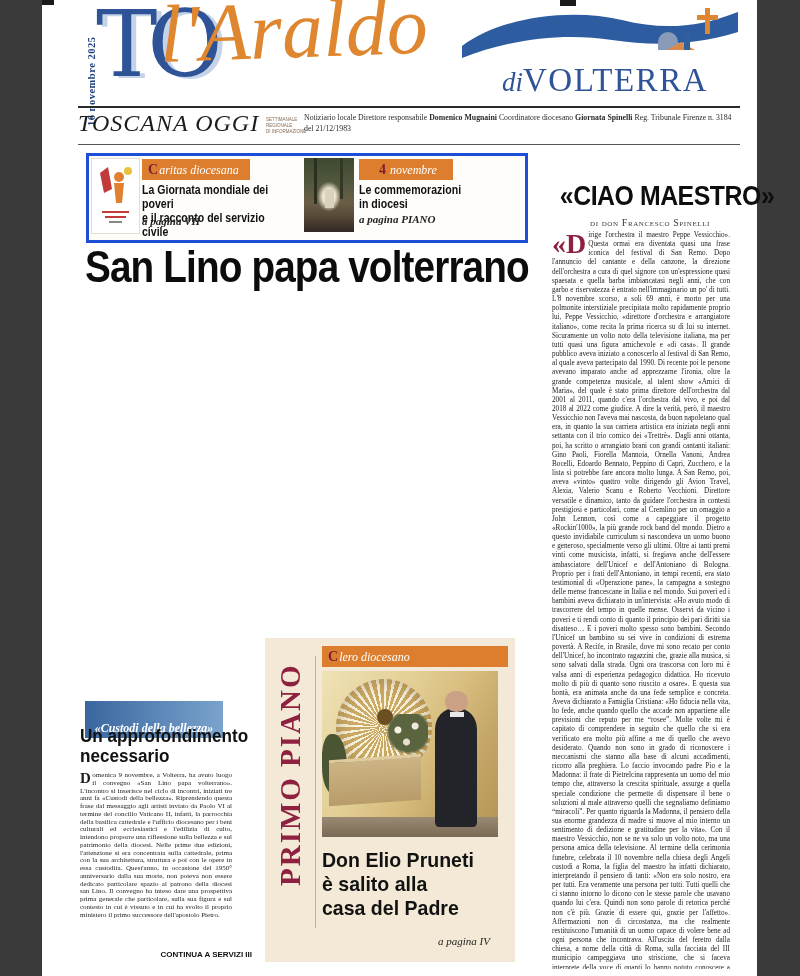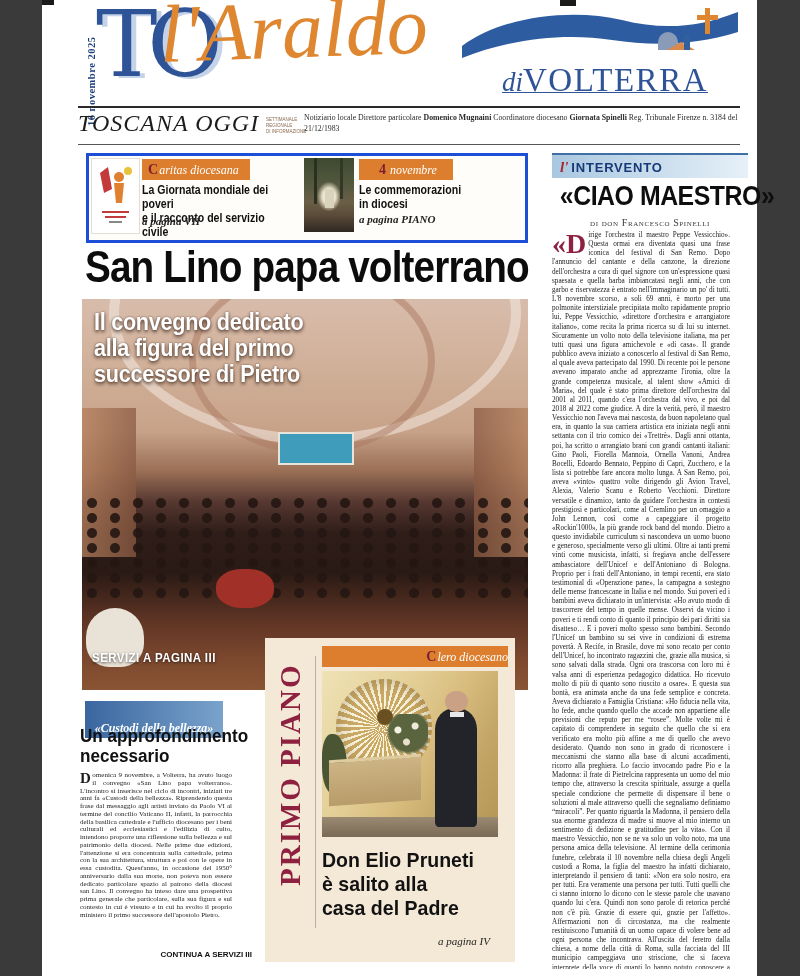--- a/index.html
+++ b/index.html
@@ -8,21 +8,21 @@
   .page{position:absolute;left:42px;top:0;width:715px;height:976px;background:#ffffff;}
   .abs{position:absolute;}
   
   .crop{background:#1a1a1a;}
   .date-vert{left:44px;top:12px;height:114px;width:16px;writing-mode:vertical-rl;transform:rotate(180deg);
              font-weight:bold;font-size:10.5px;color:#1d3f7c;letter-spacing:.5px;}
   .logo-to{left:54px;top:-6px;font-family:"DejaVu Serif",serif;font-size:92px;line-height:1.1;color:#2e5397;
            letter-spacing:-10px;text-shadow:5px 2px 0 rgba(150,175,215,.55);}
   .logo-araldo{left:116px;top:-10px;font-style:italic;font-size:82px;line-height:1.1;color:#df8630;
                transform:rotate(-2deg);transform-origin:left top;}
-  .logo-place{left:460px;top:62px;color:#2e5397;white-space:nowrap;text-decoration:underline;}
+  .logo-place{left:460px;top:62px;color:#2e5397;white-space:nowrap;}
   .logo-place .di{font-style:italic;font-size:27px;}
   .logo-place .pl{font-size:33px;letter-spacing:1.5px;}
   .rule-top{left:36px;top:106px;width:662px;height:2px;background:#2a2a2a;}
   .rule-bot{left:36px;top:144px;width:662px;height:1px;background:#555;}
   .brand{left:36px;top:110px;font-size:24px;letter-spacing:1px;color:#1c1c1c;font-style:italic;}
   .brand-tag{left:224px;top:117px;font-size:4.5px;line-height:1.35;color:#8a6a50;white-space:pre-line;
              font-family:"Liberation Sans",sans-serif;}
   .mast-info{left:262px;top:112px;width:438px;font-size:7.8px;line-height:11px;color:#2a2a2a;}
   .mast-info b{font-weight:bold;}
   
@@ -86,21 +86,21 @@
   .cb-body{left:38px;top:772px;width:152px;height:176px;font-size:7px;line-height:7.75px;
            text-align:justify;color:#1c1c1c;overflow:hidden;}
   .cb-drop{float:left;font-size:15px;line-height:13px;font-weight:bold;color:#1c1c1c;margin:0 1.5px 0 0;}
   .cb-cont{left:38px;top:950px;width:172px;text-align:right;font-family:"Liberation Sans",sans-serif;
            font-weight:bold;font-size:8px;color:#111;}
   
   .pp-box{left:223px;top:638px;width:250px;height:324px;background:#f3e9d6;}
   .pp-vert{left:4px;top:10px;height:238px;width:42px;writing-mode:vertical-rl;transform:rotate(180deg);
            font-weight:bold;font-size:29px;line-height:42px;color:#8e2040;letter-spacing:2px;white-space:nowrap;}
   .pp-div{left:50px;top:18px;width:1px;height:272px;background:#b9b0a0;}
-  .pp-label{left:57px;top:8px;width:180px;text-align:right;}
+  .pp-label{left:57px;top:8px;width:180px;}
   .pp-photo{left:57px;top:33px;width:176px;height:166px;overflow:hidden;
     background:linear-gradient(120deg,#efe2b6 0%,#e3cf96 35%,#d8bd7e 55%,#c4a768 75%,#b39455 100%);}
   .sun{left:8%;top:5%;width:96px;height:96px;border-radius:50%;
        background:repeating-conic-gradient(rgba(250,245,225,.95) 0 4deg,rgba(196,160,88,.8) 4deg 10deg);
        box-shadow:inset 0 0 18px rgba(120,90,40,.5);}
   .sun-core{left:31%;top:23%;width:16px;height:16px;border-radius:50%;background:#6a5020;}
   .pp-plant{left:0;top:38%;width:14%;height:36%;background:#4a5534;border-radius:40% 60% 50% 50%;}
   .pp-flowers{left:36%;top:26%;width:24%;height:24%;
     background:radial-gradient(circle at 30% 40%,#f4f0e2 3px,transparent 4px),
                radial-gradient(circle at 70% 30%,#eee8d8 3px,transparent 4px),
@@ -141,21 +141,21 @@
     </svg>
     <div class="abs logo-place">
       <span class="di">di</span><span class="pl">VOLTERRA</span>
     </div>
     <div class="abs rule-top"></div>
     <div class="abs brand">TOSCANA OGGI</div>
     <div class="abs brand-tag">SETTIMANALE
 REGIONALE
 DI INFORMAZIONE</div>
     <div class="abs mast-info">
-      <div><span>Notiziario locale Direttore particolare </span><b>Domenico Mugnaini</b><span> Coordinatore diocesano </span><b>Giornata Spinelli</b><span> Reg. Tribunale Firenze n. 3184 del 21/12/1983</span></div>
+      <div><span>Notiziario locale Direttore responsabile </span><b>Domenico Mugnaini</b><span> Coordinatore diocesano </span><b>Giornata Spinelli</b><span> Reg. Tribunale Firenze n. 3184 del 21/12/1983</span></div>
     </div>
     <div class="abs rule-bot"></div>
 
     <div class="abs teasers">
       <div class="abs t-logo">
         <svg width="47" height="74" viewBox="0 0 47 74">
           <rect width="47" height="74" fill="#ffffff"></rect>
           <path d="M8 14 L16 8 L20 30 L12 34 Z" fill="#c23a3a"></path>
           <circle cx="27" cy="18" r="5" fill="#e08030"></circle>
           <path d="M22 24 L32 24 L30 44 L24 44 Z" fill="#e08030"></path>
@@ -177,38 +177,21 @@
       <div class="abs t-label" style="left:270px;top:3px;width:74px;padding-left:20px;">
         <span class="t-init">4</span><span> novembre</span>
       </div>
       <div class="abs t-title" style="left:270px;top:27px;width:150px;">Le commemorazioni
 in diocesi</div>
       <div class="abs t-ref" style="left:270px;top:57px;width:154px;">a pagina PIANO</div>
     </div>
 
     <div class="abs headline-main">San Lino papa volterrano</div>
 
-    <div class="abs photo-main">
-      <div class="abs mp-arch1"></div>
-      <div class="abs mp-arch2"></div>
-      <div class="abs mp-wall-l"></div>
-      <div class="abs mp-wall-r"></div>
-      <div class="abs mp-screen"></div>
-      <div class="abs mp-heads"></div>
-      <div class="abs mp-red"></div>
-      <div class="abs mp-nun"></div>
-      <div class="abs mp-overlay">Il convegno dedicato
-alla figura del primo
-successore di Pietro</div>
-      <div class="abs mp-footer">SERVIZI A PAGINA III</div>
-    </div>
-
-    <div class="abs iv-strip">
-      <span class="iv-prefix">l'</span><span class="iv-title">INTERVENTO</span>
-    </div>
+
     <div class="abs iv-headline">«CIAO MAESTRO»</div>
     <div class="abs iv-byline">di don Francesco Spinelli</div>
     <div class="abs iv-body">
       <span class="iv-drop">«D</span><span>irige l'orchestra il maestro Peppe Vessicchio». Questa ormai era diventata quasi una frase iconica del festival di San Remo. Dopo l'annuncio del cantante e della canzone, la direzione dell'orchestra a cura di quel signore con un'espressione quasi spaesata e quella barba imbiancatasi negli anni, che con garbo e riservatezza è entrato nell'immaginario un po' di tutti. L'8 novembre scorso, a soli 69 anni, è morto per una polmonite interstiziale precipitata molto rapidamente proprio lui, Peppe Vessicchio, «direttore d'orchestra e arrangiatore italiano», come recita la prima ricerca su di lui su internet. Sicuramente un volto noto della televisione italiana, ma per tutti quasi una figura amichevole e «di casa». Il grande pubblico aveva iniziato a conoscerlo al festival di San Remo, al quale aveva partecipato dal 1990. Di recente poi le persone avevano imparato anche ad apprezzarne l'ironia, oltre la grande competenza musicale, al talent show «Amici di Maria», del quale è stato prima direttore dell'orchestra dal 2001 al 2011, quando c'era l'orchestra dal vivo, e poi dal 2018 al 2022 come giudice. A dire la verità, però, il maestro Vessicchio non l'aveva mai nascosta, da buon napoletano qual era, in quanto la sua carriera artistica era iniziata negli anni settanta con il trio comico dei «Trettrè». Dagli anni ottanta, poi, ha scritto o arrangiato brani con grandi cantanti italiani: Gino Paoli, Fiorella Mannoia, Ornella Vanoni, Andrea Bocelli, Edoardo Bennato, Peppino di Capri, Zucchero, e la lista si potrebbe fare ancora molto lunga. A San Remo, poi, aveva «vinto» quattro volte dirigendo gli Avion Travel, Alexia, Valerio Scanu e Roberto Vecchioni. Direttore versatile e dinamico, tanto da guidare l'orchestra in contesti prestigiosi e particolari, come al Cremlino per un omaggio a John Lennon, così come a capeggiare il progetto «Rockin'1000», la più grande rock band del mondo. Dietro a questo invidiabile curriculum si nascondeva un uomo buono e generoso, specialmente verso gli ultimi. Oltre ai tanti premi vinti come musicista, infatti, si fregiava anche dell'essere ambasciatore dell'Unicef e dell'Antoniano di Bologna. Proprio per i frati dell'Antoniano, in tempi recenti, era stato testimonial di «Operazione pane», la campagna a sostegno delle mense francescane in Italia e nel mondo. Sui poveri ed i bambini aveva dichiarato in un'intervista: «Ho avuto modo di trascorrere del tempo in quelle mense. Osservi da vicino i poveri e ti rendi conto di quanto il principio dei pari diritti sia disatteso… E i poveri molto spesso sono bambini. Secondo l'Unicef un bambino su sei vive in condizioni di estrema povertà. A Recife, in Brasile, dove mi sono recato per conto dell'Unicef, ho incontrato ragazzini che, grazie alla musica, si sono salvati dalla strada. Ogni ora trascorsa con loro mi è valsa anni di esperienza pedagogico didattica. Ho ricevuto molto di più di quanto sono riuscito a osare». E questa sua bontà, era animata anche da una fede semplice e concreta. Aveva dichiarato a Famiglia Cristiana: «Ho fiducia nella vita, ho fede, anche quando quello che accade non appartiene alle previsioni che reputo per me “rosee”. Molte volte mi è capitato di comprendere in seguito che quello che si era verificato era molto più affine a me di quello che avevo desiderato. Quando non sono in grado di riconoscere i meccanismi che stanno alla base di alcuni accadimenti, ricorro alla preghiera. Lo faccio invocando padre Pio e la Madonna: il frate di Pietrelcina rappresenta un uomo del mio tempo che, attraverso la crescita spirituale, assurge a quella speciale condizione che permette di dispensare il bene o soluzioni al male attraverso quelli che segnaliamo definiamo “miracoli”. Per quanto riguarda la Madonna, il pensiero della sua enorme grandezza di madre si muove al mio interno un sentimento di dedizione e gratitudine per la vita». Con il maestro Vessicchio, non se ne va solo un volto noto, ma una persona amica della televisione. Al termine della cerimonia funebre, celebrata il 10 novembre nella chiesa degli Angeli custodi a Roma, la figlia del maestro ha infatti dichiarato, interpretando il pensiero di tanti: «Non era solo nostro, era per tutti. Era veramente una persona per tutti. Tutti quelli che ci stanno intorno lo dicono con le stesse parole che usavano quando lui c'era. Quindi non sono parole di retorica perché non c'è più. Grazie di essere qui, grazie per l'affetto». Affermazioni non di circostanza, ma che realmente restituiscono l'umanità di un uomo capace di volere bene ad ogni persona che incontrava. All'uscita del feretro dalla chiesa, a nome della città di Roma, sulla facciata del III municipio campeggiava uno striscione, che si faceva interprete della voce di quanti lo hanno potuto conoscere a vari livelli e alla quale ci uniamo: «Ciao maestro».</span>
     </div>
 
     <div class="abs cb-label">«Custodi della bellezza»</div>
     <div class="abs cb-headline">Un approfondimento
 necessario</div>
     <div class="abs cb-body">

